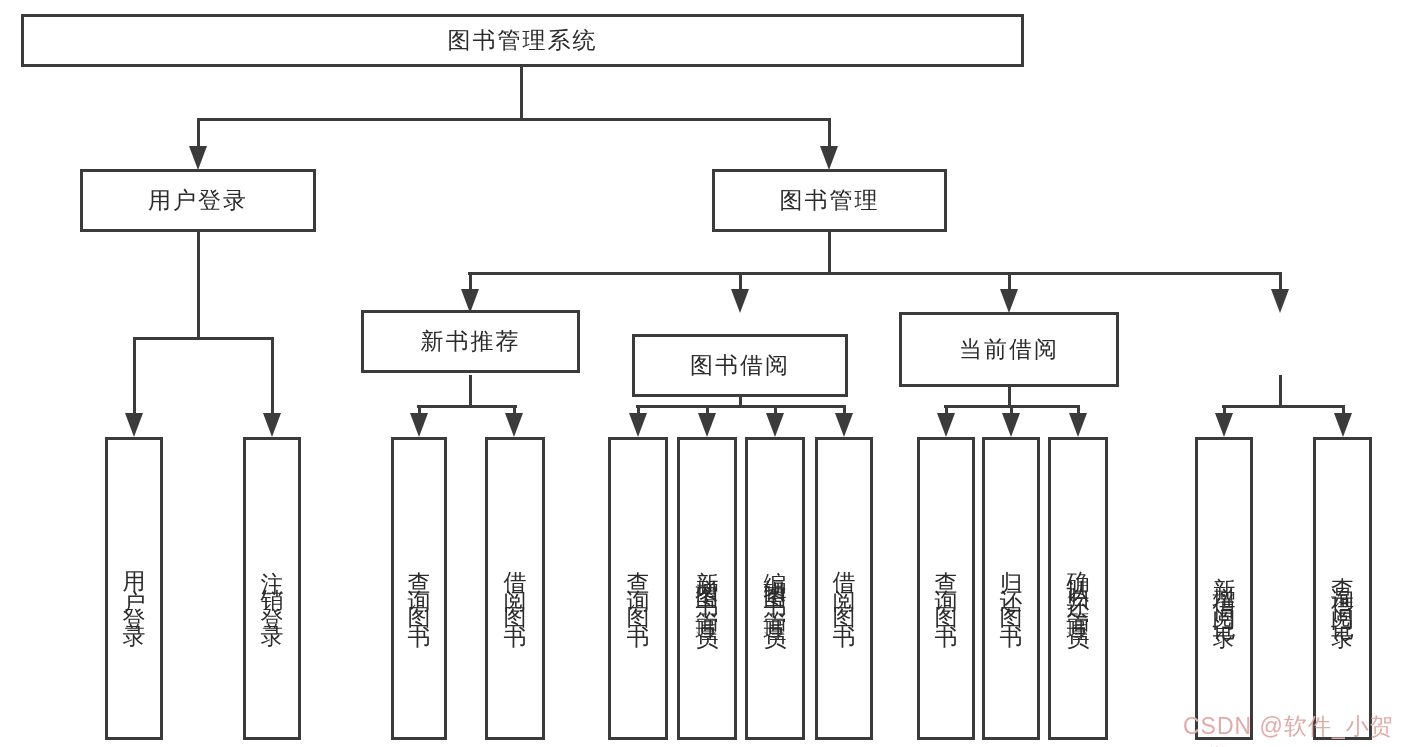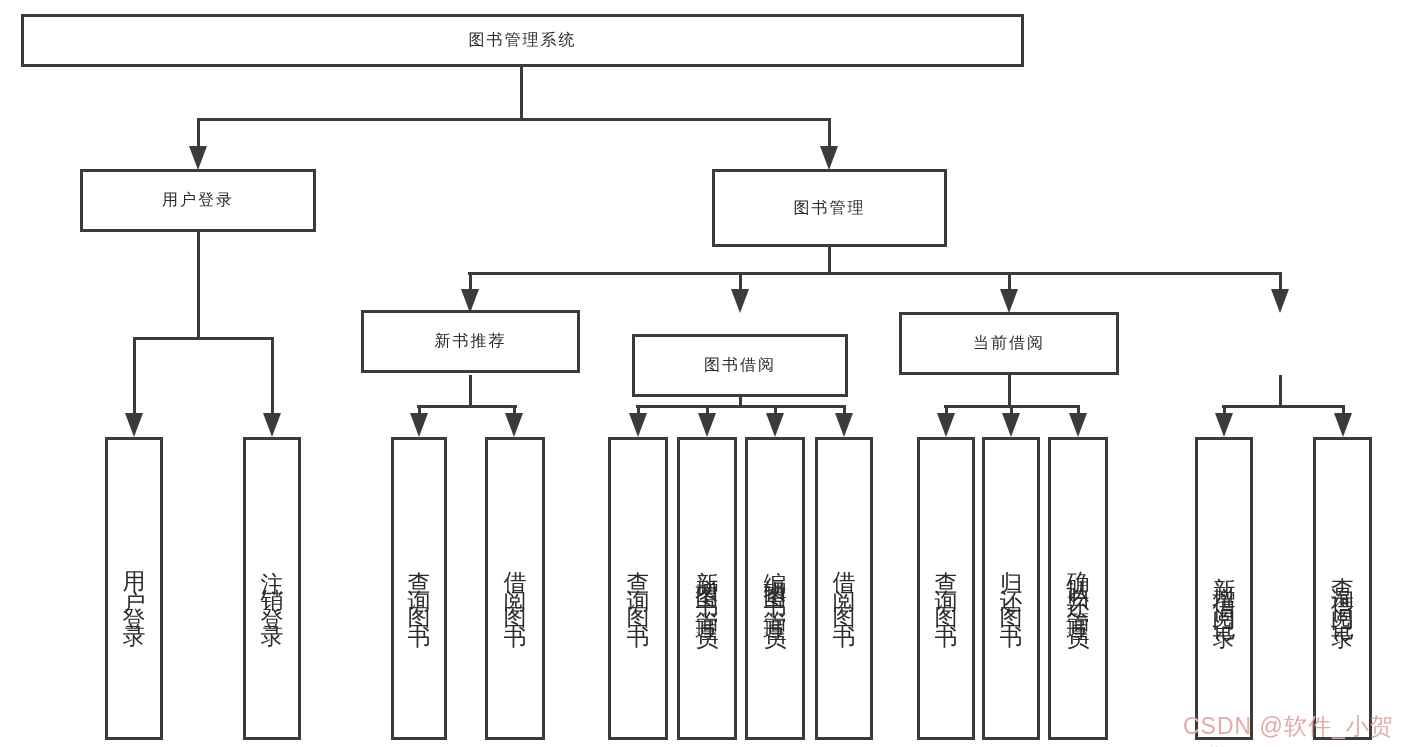--- a/index.html
+++ b/index.html
@@ -10,21 +10,21 @@
   }
   .canvas{position:absolute;left:0;top:0;width:1405px;height:747px;}
   .box{
     position:absolute;background:#ffffff;
     border:3px solid var(--line,#3b3b3b);
     box-sizing:border-box;
     display:flex;align-items:center;justify-content:center;
     color:var(--text,#2b2b2b);
     z-index:2;
   }
-  .box.h span{font-size:16px;letter-spacing:2px;white-space:nowrap;}
+  .box.h span{font-size:23px;letter-spacing:2px;white-space:nowrap;}
   .box.v span{
     writing-mode:vertical-rl;text-orientation:mixed;
     font-size:23px;line-height:1;white-space:nowrap;
   }
   .ls4 span{letter-spacing:18px;}
   .ls6 span{letter-spacing:10px;}
   .ls9 span{letter-spacing:8px;}
   .ln{position:absolute;background:var(--line,#3b3b3b);z-index:1;}
   .arw{
     position:absolute;width:0;height:0;z-index:1;
@@ -49,21 +49,21 @@
   <div class="ln" style="left:520px;top:67px;width:3px;height:51px;"></div>
   <div class="ln" style="left:197px;top:118px;width:634px;height:3px;"></div>
   <div class="ln" style="left:197px;top:118px;width:3px;height:34px;"></div>
   <div class="arw" style="left:189px;top:146px;"></div>
   <div class="ln" style="left:828px;top:118px;width:3px;height:34px;"></div>
   <div class="arw" style="left:820px;top:146px;"></div>
 
   <div class="box h" style="left:80px;top:169px;width:236px;height:63px;">
     <span>用户登录</span>
   </div>
-  <div class="box h" style="left:712px;top:169px;width:235px;height:78px;">
+  <div class="box h" style="left:712px;top:169px;width:235px;height:63px;">
     <span>图书管理</span>
   </div>
 
   <div class="ln" style="left:197px;top:232px;width:3px;height:105px;"></div>
   <div class="ln" style="left:133px;top:337px;width:141px;height:3px;"></div>
   <div class="ln" style="left:133px;top:337px;width:3px;height:80px;"></div>
   <div class="arw" style="left:125px;top:413px;"></div>
   <div class="ln" style="left:271px;top:337px;width:3px;height:80px;"></div>
   <div class="arw" style="left:263px;top:413px;"></div>
 
@@ -77,21 +77,21 @@
   <div class="arw" style="left:1000px;top:289px;"></div>
   <div class="ln" style="left:1279px;top:272px;width:3px;height:20px;"></div>
   <div class="arw" style="left:1271px;top:289px;"></div>
 
   <div class="box h" style="left:361px;top:310px;width:219px;height:63px;">
     <span>新书推荐</span>
   </div>
   <div class="box h" style="left:632px;top:312px;width:216px;height:63px;margin-top:22px;">
     <span>图书借阅</span>
   </div>
-  <div class="box h" style="left:899px;top:312px;width:220px;height:63px;">
+  <div class="box h" style="left:899px;top:312px;width:220px;height:75px;">
     <span>当前借阅</span>
   </div>
 
   <div class="ln" style="left:469px;top:375px;width:3px;height:30px;"></div>
   <div class="ln" style="left:417px;top:405px;width:100px;height:3px;"></div>
   <div class="ln" style="left:418px;top:405px;width:3px;height:12px;"></div>
   <div class="arw" style="left:410px;top:413px;"></div>
   <div class="ln" style="left:513px;top:405px;width:3px;height:12px;"></div>
   <div class="arw" style="left:505px;top:413px;"></div>
 

